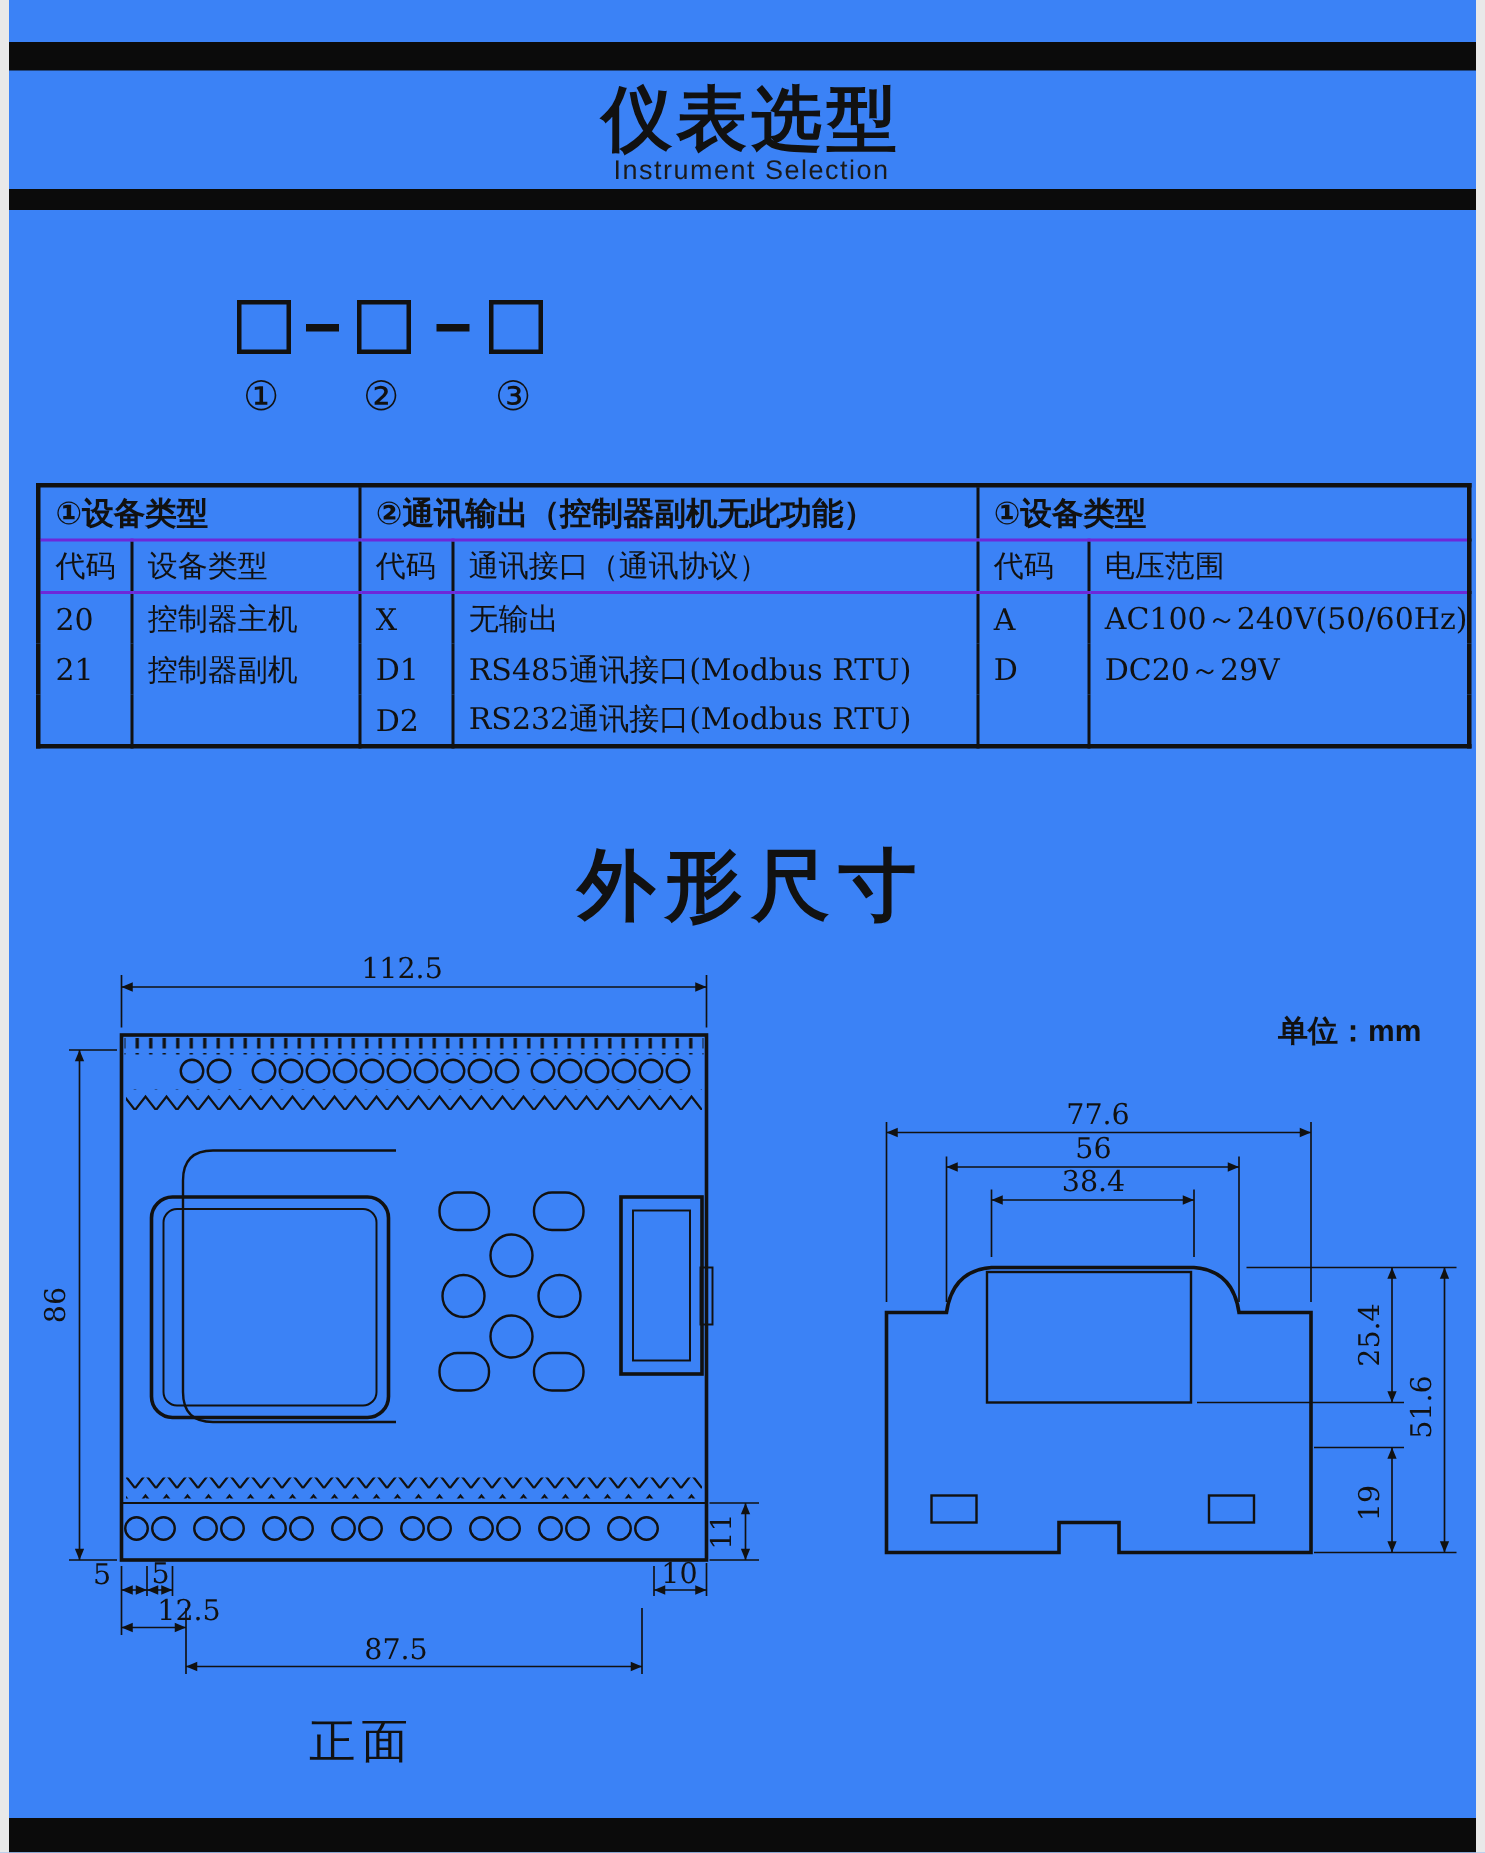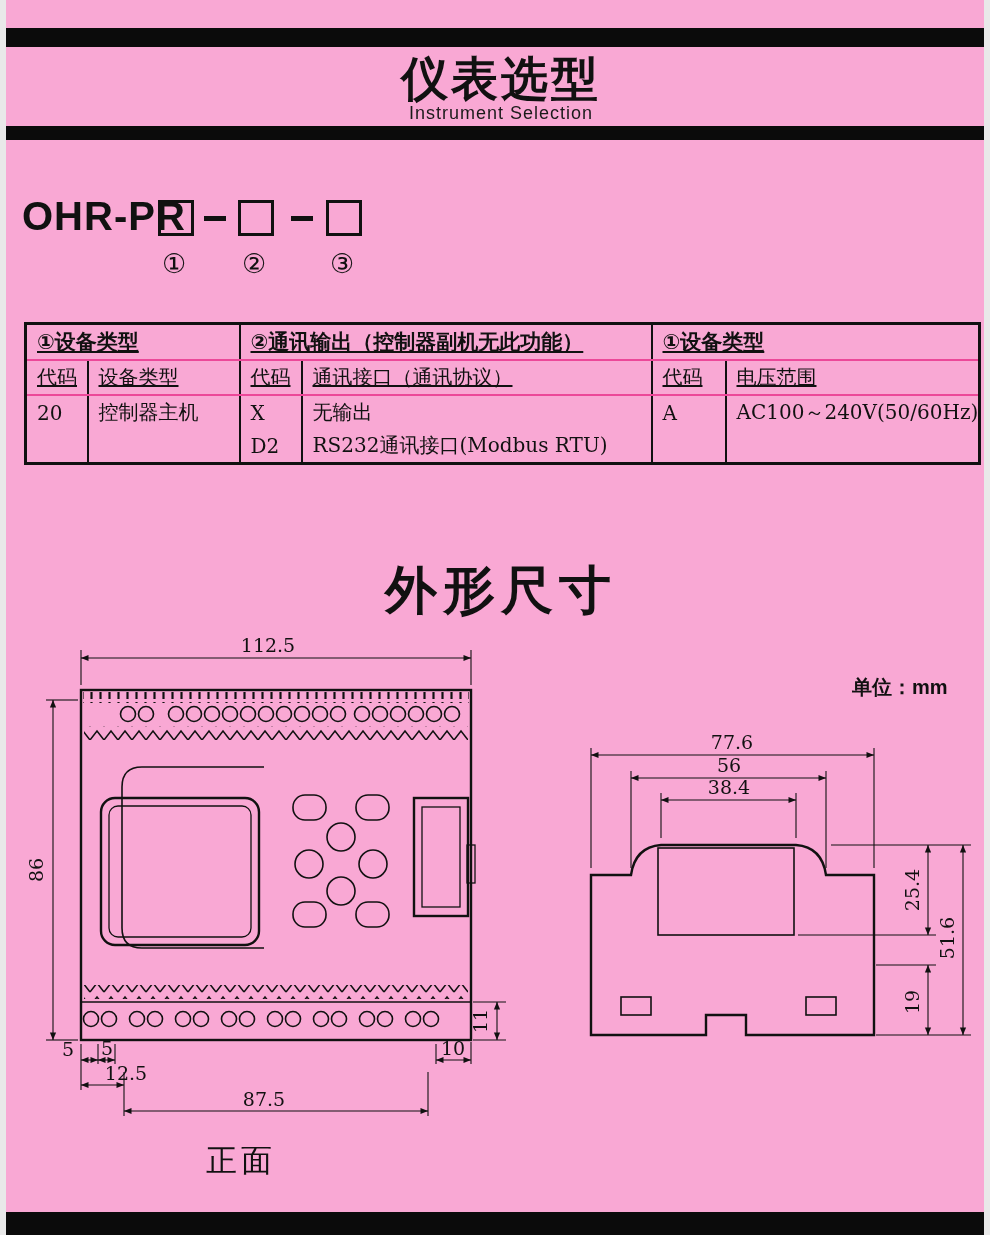--- a/index.html
+++ b/index.html
@@ -1,18 +1,18 @@
 <!DOCTYPE html>
 <html><head>
 <meta charset="utf-8">
 <style>
   * { margin:0; padding:0; box-sizing:border-box; }
   html,body { background:#e9e9e9; }
   body { font-family:"Liberation Sans","DejaVu Sans",sans-serif; color:#111; }
-  .page { position:relative; width:978px; height:1235px; background:#f9a8d4; overflow:hidden; margin:0 auto; }
+  .page { position:relative; width:978px; height:1235px; background:#3b82f6; overflow:hidden; margin:0 auto; }
 
   .bar { position:absolute; left:0; width:990px; background:#0b0b0b; }
   .bar.top { top:28px; height:19px; }
   .bar.mid { top:126px; height:14px; }
   .bar.bottom { top:1212px; height:23px; }
 
   .main-title { position:absolute; top:48px; left:0; width:990px; text-align:center;
                 font-size:47px; font-weight:900; letter-spacing:3px; }
   .sub-title  { position:absolute; top:103px; left:0; width:990px; text-align:center;
                 font-size:18px; font-weight:400; letter-spacing:1px; color:#1a1a1a; }
@@ -23,21 +23,21 @@
   .model-dash { position:absolute; top:216px; width:22px; height:5px; background:#111; }
   .model-dash.d1 { left:198px; } .model-dash.d2 { left:285px; }
   .slot-label { position:absolute; top:248px; font-size:27px; font-family:"DejaVu Serif","Liberation Serif",serif; }
   .slot-label.l1 { left:156px; } .slot-label.l2 { left:236px; } .slot-label.l3 { left:324px; }
 
   table.sel { position:absolute; left:18px; top:322px; width:954px; border-collapse:collapse;
               table-layout:fixed; border:3px solid #111; }
   table.sel td { padding:3px 10px; font-family:"DejaVu Serif","Liberation Serif",serif;
                  font-size:20px; vertical-align:middle; overflow:hidden; white-space:nowrap; }
   table.sel td.vl { border-left:2px solid #111; }
-  table.sel tr.grow td, table.sel tr.chead td { border-bottom:2px solid #ec4899;text-decoration:underline; }
+  table.sel tr.grow td, table.sel tr.chead td { border-bottom:2px solid #6d28d9; }
   table.sel tr.grow { height:35px; }
   table.sel tr.chead { height:33px; }
   table.sel tr.drow { height:34px; }
   table.sel td.grp { font-family:"Liberation Sans","DejaVu Sans",sans-serif; font-weight:bold; font-size:21px; }
 
   .section-title { position:absolute; top:556px; left:0; width:990px; text-align:center;
                    font-size:52px; font-weight:800; letter-spacing:6px; }
   .unit-label { position:absolute; left:846px; top:674px; font-size:20px; font-weight:bold; }
 
   .drawing { position:absolute; }
@@ -57,21 +57,20 @@
 </head>
 <body>
 
 <div class="page">
 
   <div class="bar top"></div>
   <div class="main-title">仪表选型</div>
   <div class="sub-title">Instrument Selection</div>
   <div class="bar mid"></div>
 
-  <div class="model-prefix">OHR-PR</div>
   <div class="slot-box b1"></div>
   <div class="model-dash d1"></div>
   <div class="slot-box b2"></div>
   <div class="model-dash d2"></div>
   <div class="slot-box b3"></div>
   <div class="slot-label l1">①</div>
   <div class="slot-label l2">②</div>
   <div class="slot-label l3">③</div>
 
   <table class="sel">
@@ -97,20 +96,28 @@
       <td class="vl">代码</td>
       <td class="vl">电压范围</td>
     </tr>
     <tr class="drow">
       <td>20</td>
       <td class="vl">控制器主机</td>
       <td class="vl">X</td>
       <td class="vl">无输出</td>
       <td class="vl">A</td>
       <td class="vl">AC100～240V(50/60Hz)</td>
+    </tr>
+    <tr class="drow">
+      <td>21</td>
+      <td class="vl">控制器副机</td>
+      <td class="vl">D1</td>
+      <td class="vl">RS485通讯接口(Modbus RTU)</td>
+      <td class="vl">D</td>
+      <td class="vl">DC20～29V</td>
     </tr>
     <tr class="drow">
       <td></td>
       <td class="vl"></td>
       <td class="vl">D2</td>
       <td class="vl">RS232通讯接口(Modbus RTU)</td>
       <td class="vl"></td>
       <td class="vl"></td>
     </tr>
   </tbody>

